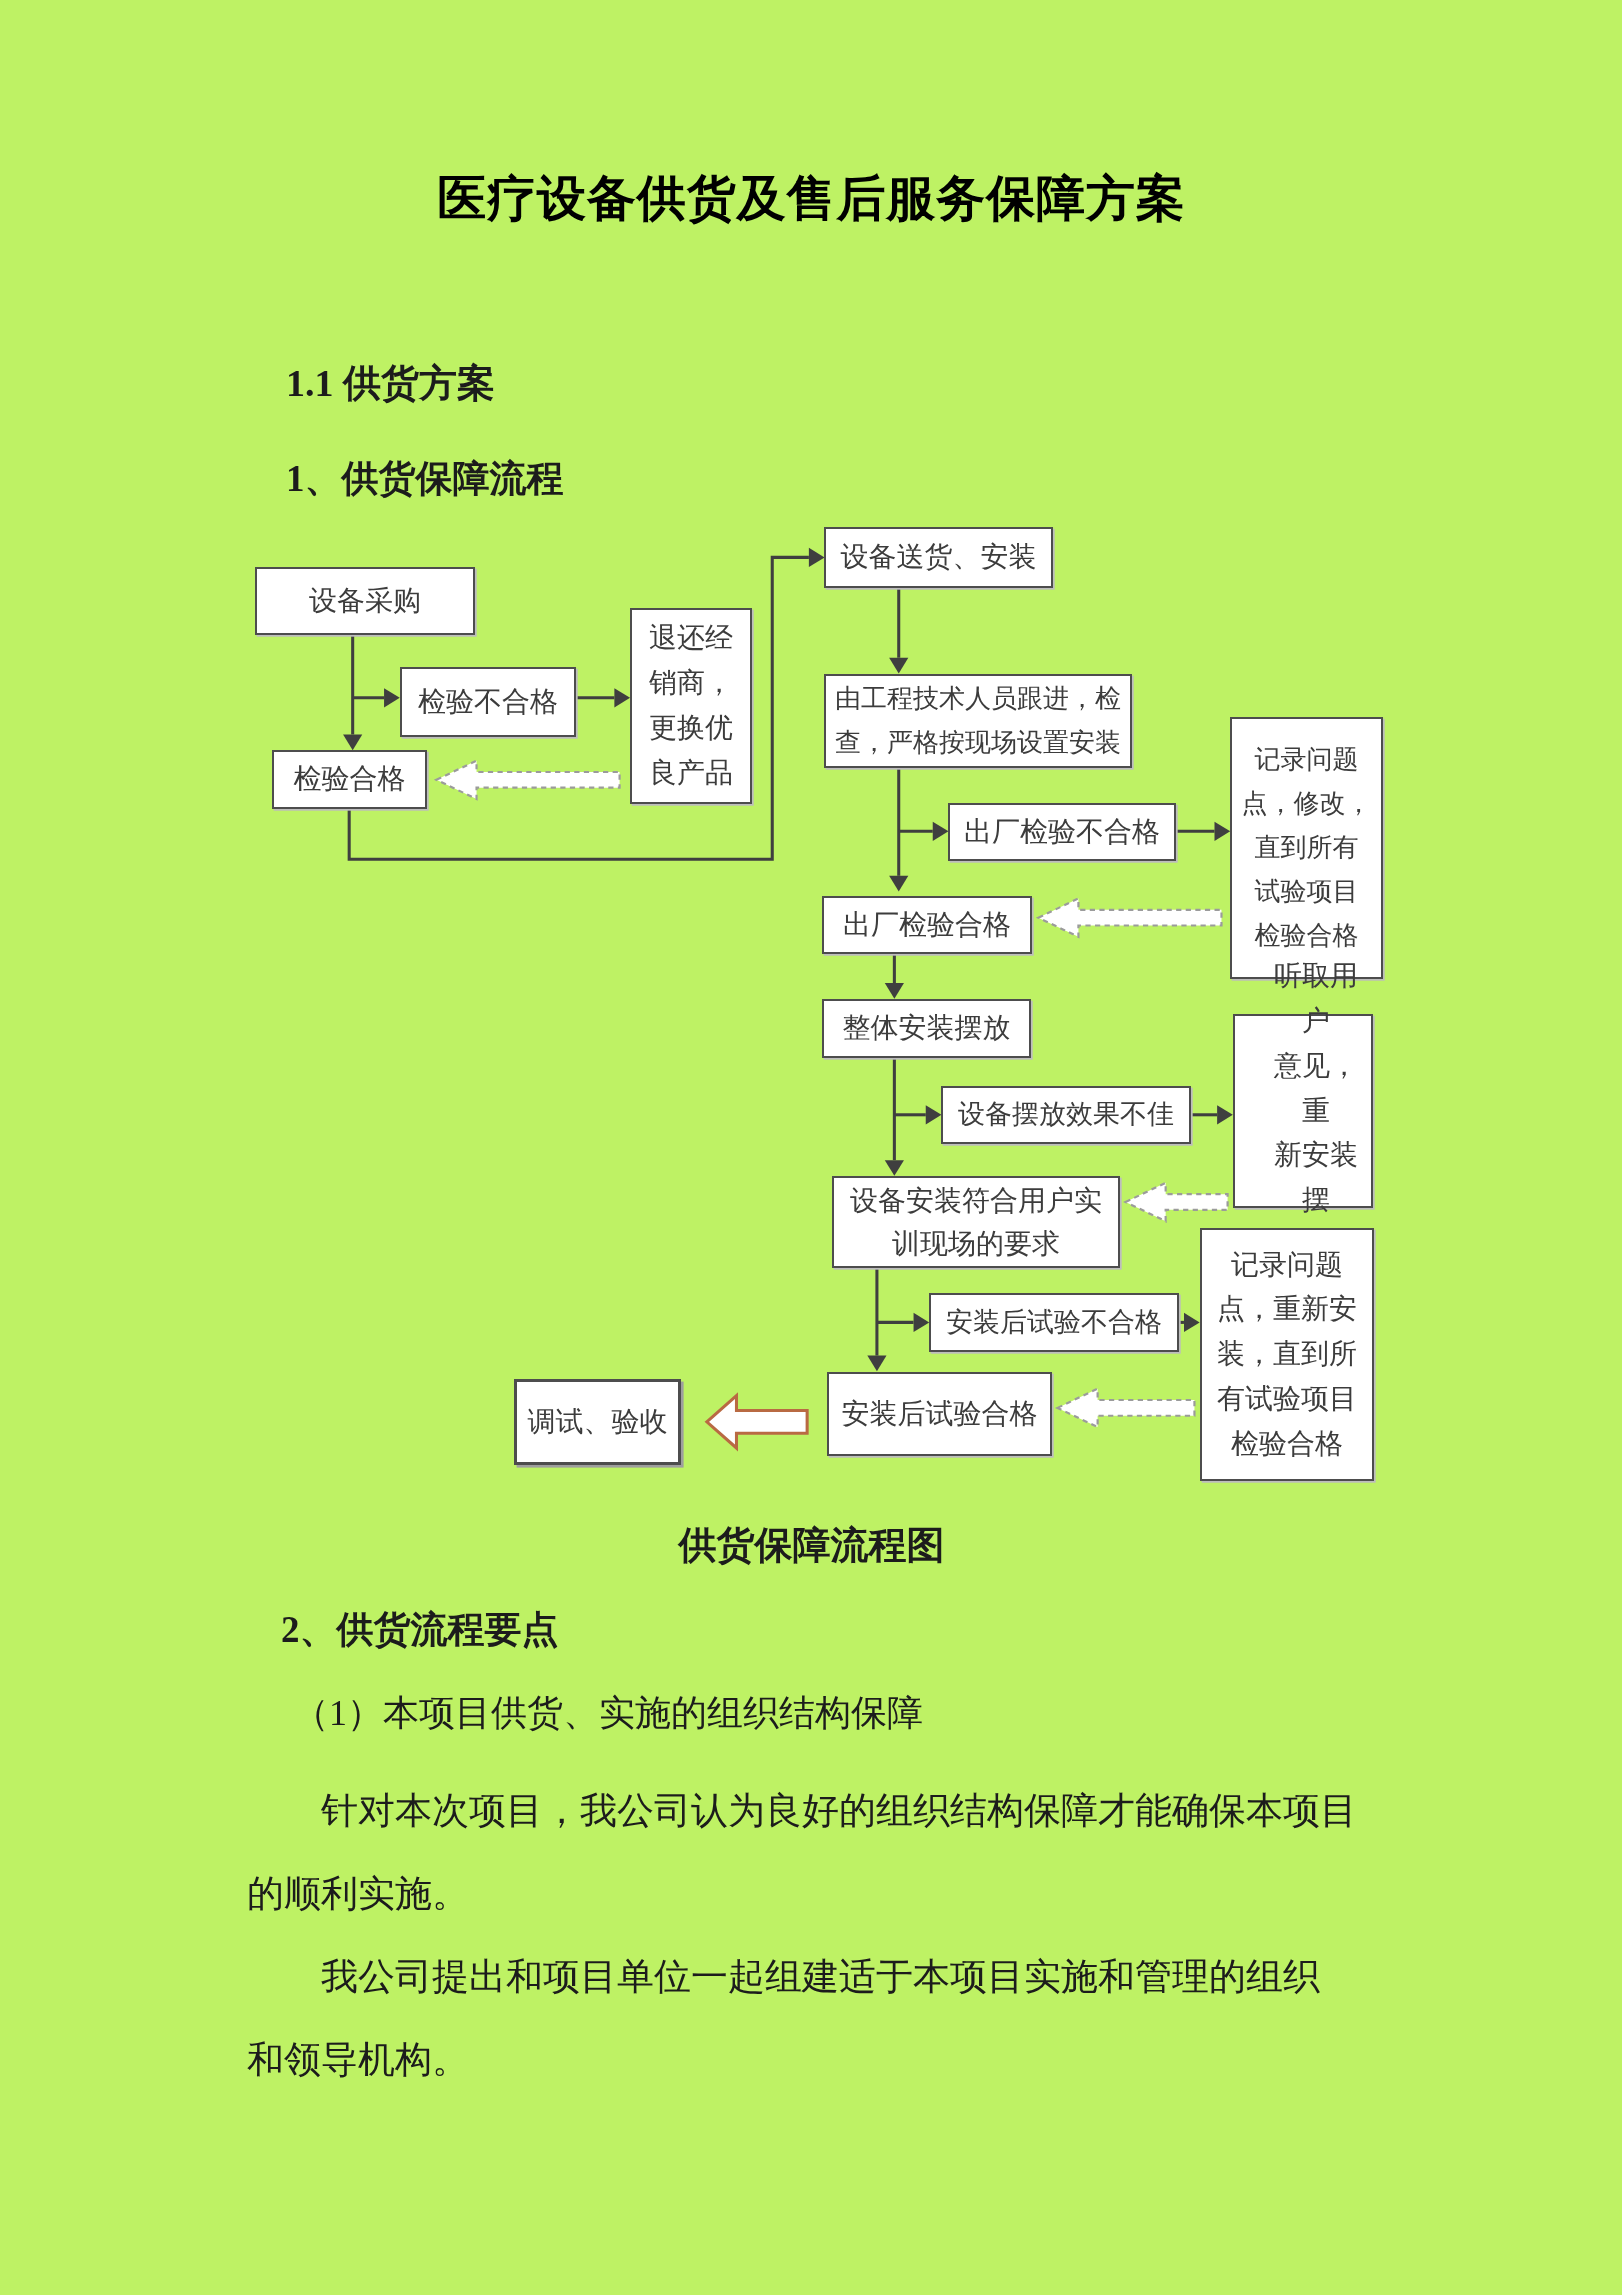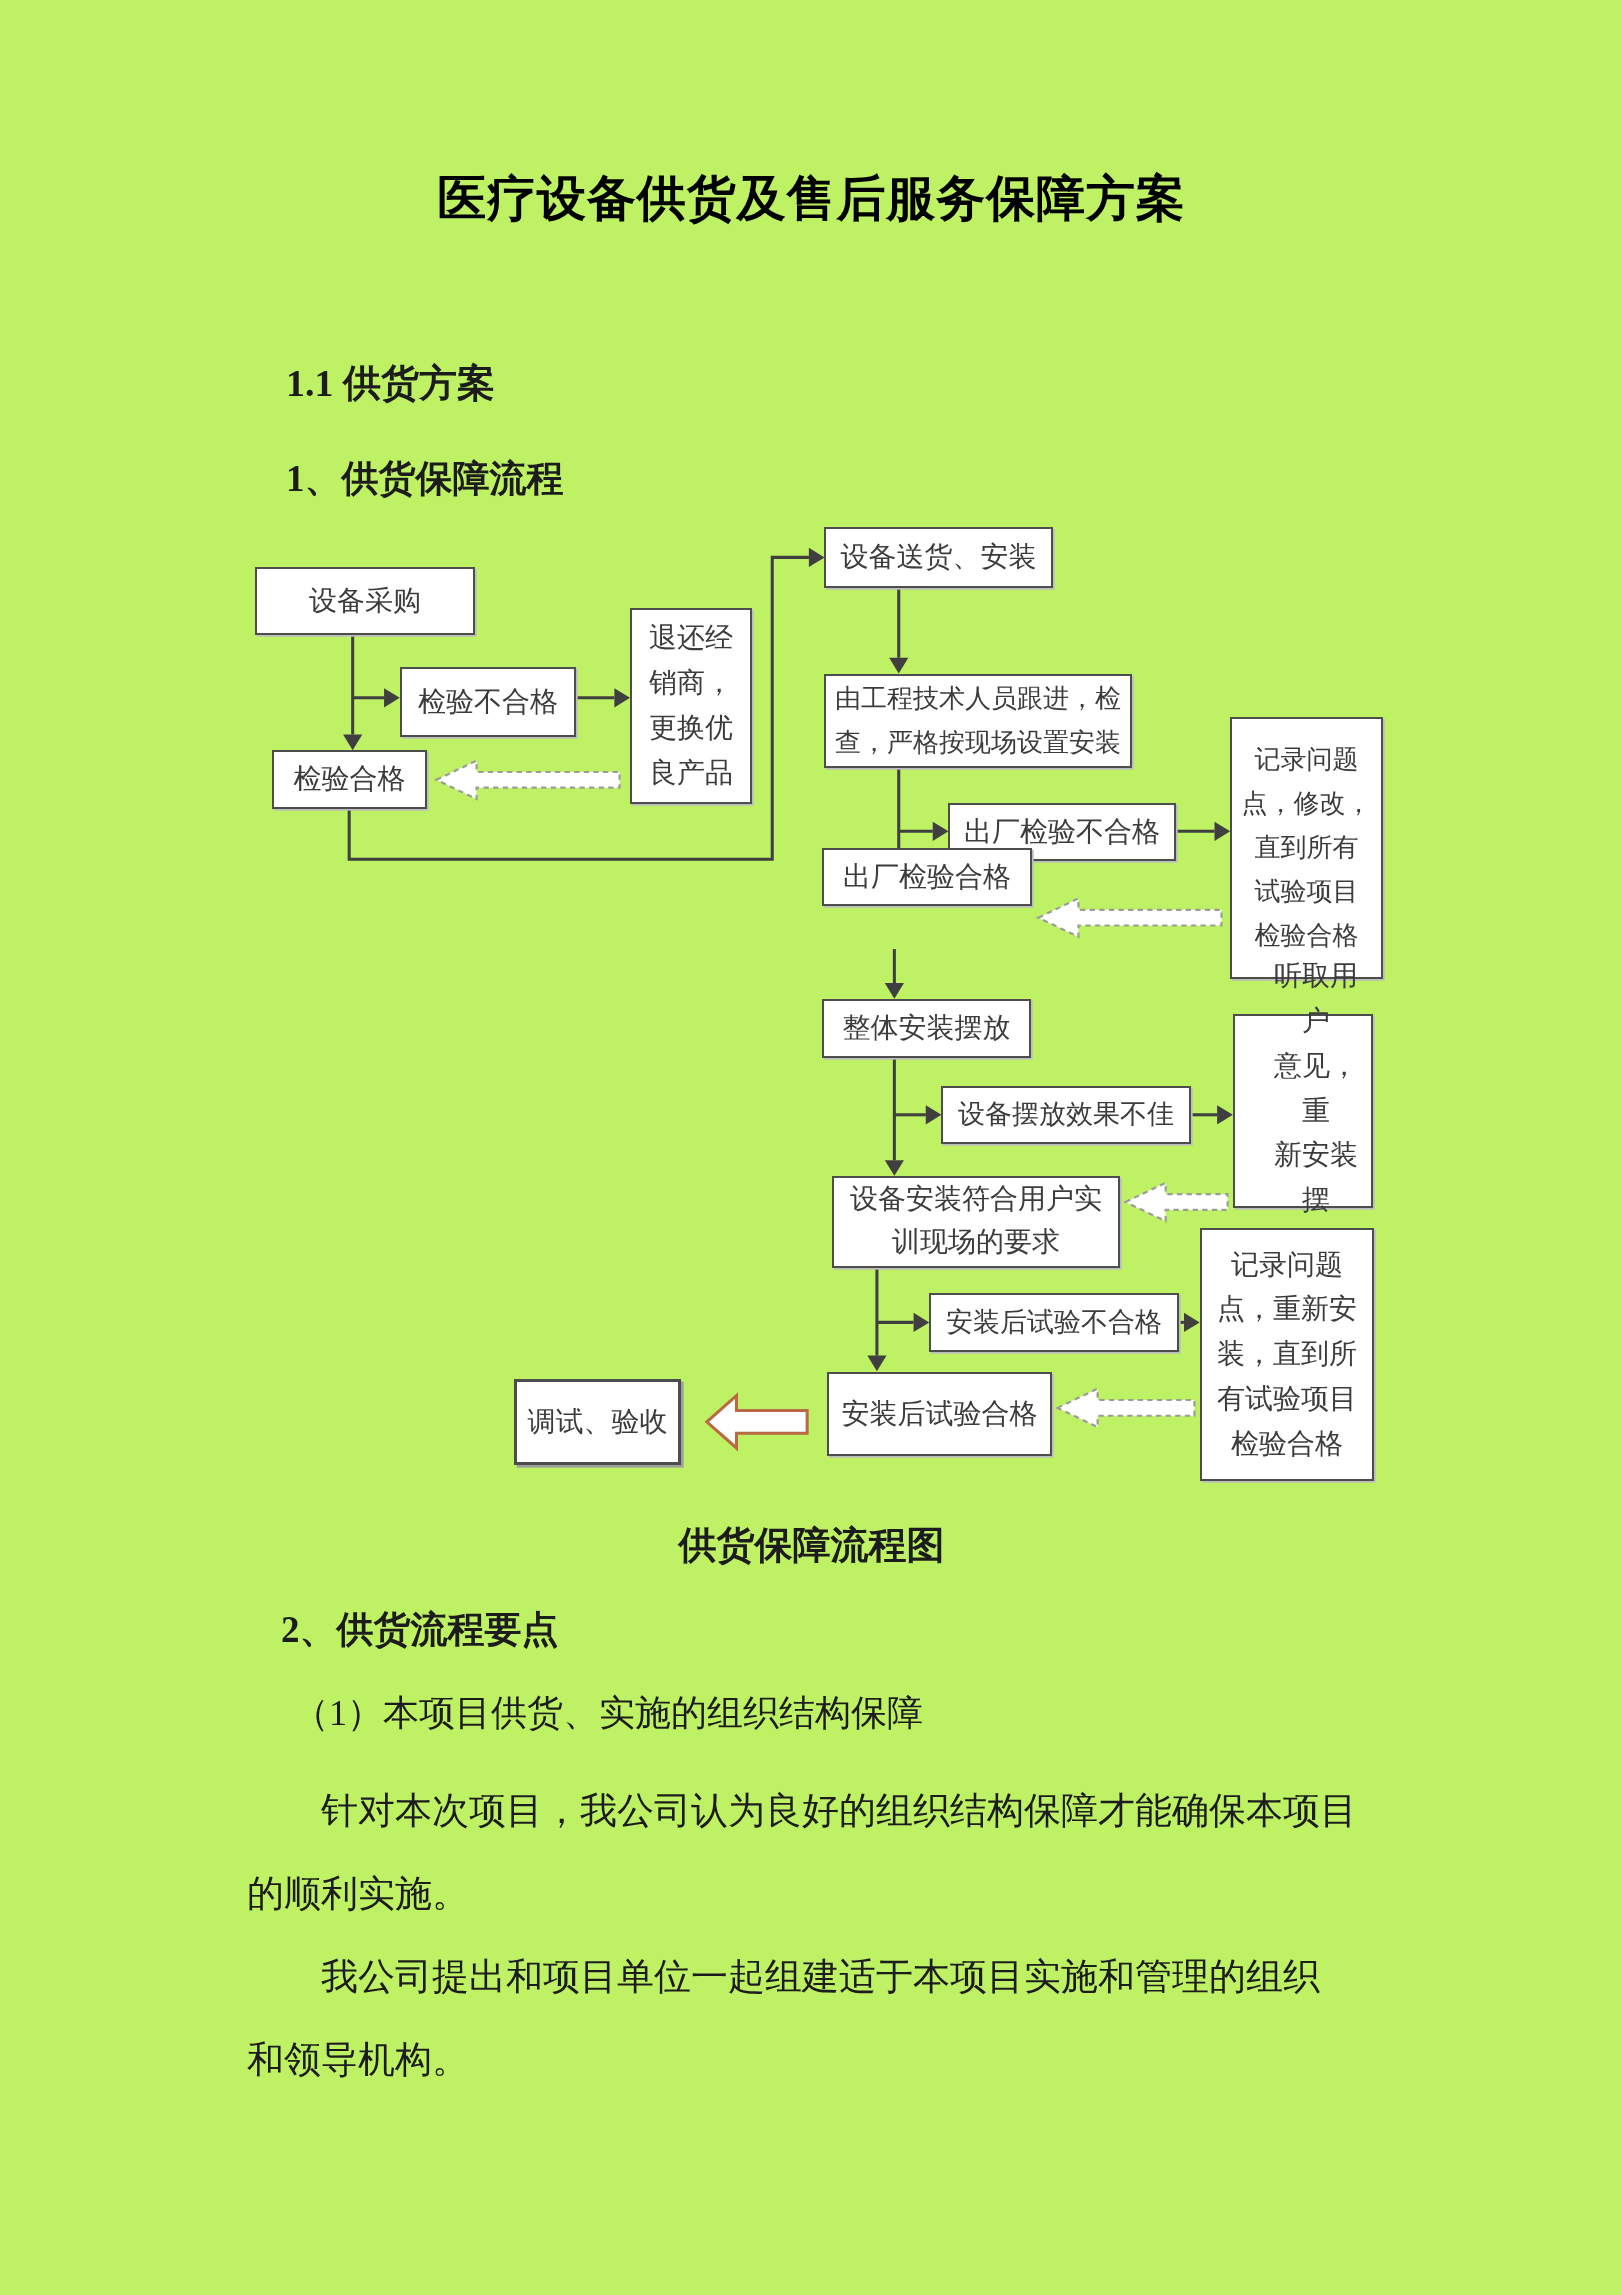--- a/index.html
+++ b/index.html
@@ -129,28 +129,28 @@
   <div class="flow-node" style="left:272px;top:750px;width:155px;height:59px;">检验合格</div>
   <div class="flow-node" style="left:824px;top:527px;width:229px;height:61px;">设备送货、安装</div>
   <div class="flow-node small" style="left:824px;top:674px;width:308px;height:94px;">由工程技术人员跟进，检
 查，严格按现场设置安装</div>
   <div class="flow-node" style="left:948px;top:803px;width:228px;height:58px;">出厂检验不合格</div>
   <div class="flow-node small" style="left:1230px;top:717px;width:153px;height:262px;">记录问题
 点，修改，
 直到所有
 试验项目
 检验合格</div>
-  <div class="flow-node" style="left:822px;top:848px;width:210px;height:58px;">出厂检验合格</div>
+  <div class="flow-node" style="left:822px;top:896px;width:210px;height:58px;">出厂检验合格</div>
   <div class="flow-node" style="left:822px;top:999px;width:209px;height:59px;">整体安装摆放</div>
   <div class="flow-node" style="left:941px;top:1086px;width:250px;height:58px;font-size:27px;">设备摆放效果不佳</div>
   <div class="flow-node" style="left:1233px;top:1014px;width:140px;height:194px;padding-left:26px;">听取用户
 意见，重
 新安装摆
 放</div>
-  <div class="flow-node" style="left:832px;top:1176px;width:288px;height:92px;line-height:1.55;font-family:Liberation Mono, monospace;">设备安装符合用户实
+  <div class="flow-node" style="left:832px;top:1176px;width:288px;height:92px;line-height:1.55;">设备安装符合用户实
 训现场的要求</div>
   <div class="flow-node" style="left:929px;top:1293px;width:250px;height:59px;font-size:27px;">安装后试验不合格</div>
   <div class="flow-node" style="left:1200px;top:1228px;width:174px;height:253px;">记录问题
 点，重新安
 装，直到所
 有试验项目
 检验合格</div>
   <div class="flow-node" style="left:827px;top:1372px;width:225px;height:84px;">安装后试验合格</div>
   <div class="flow-node thick" style="left:514px;top:1379px;width:167px;height:86px;">调试、验收</div>
 

